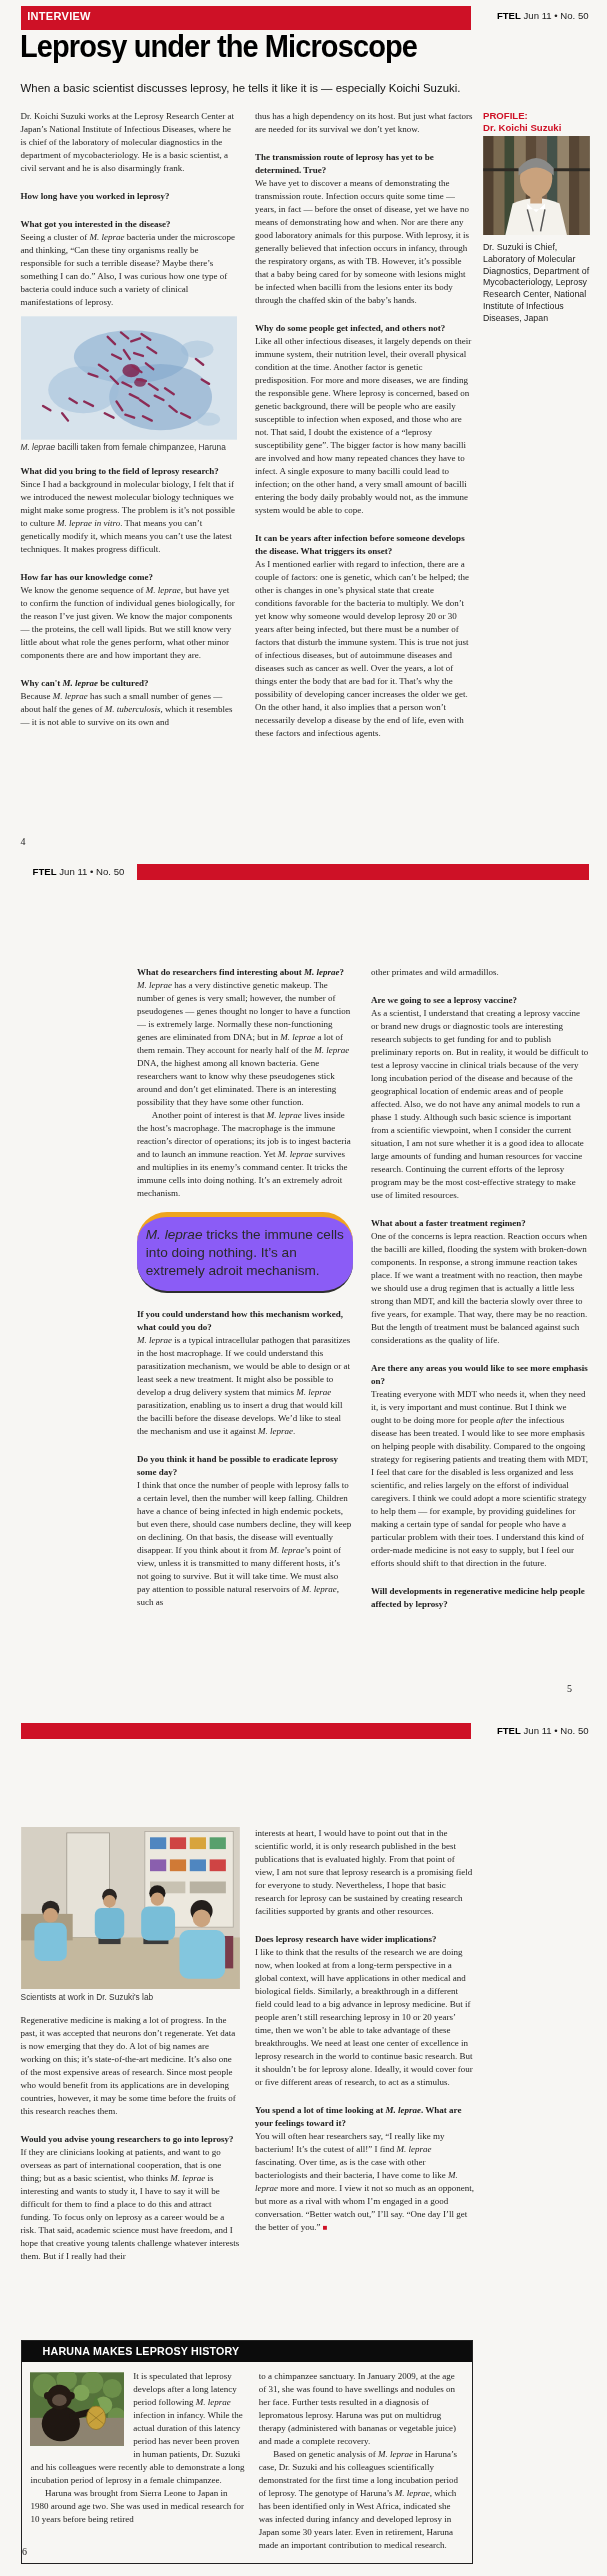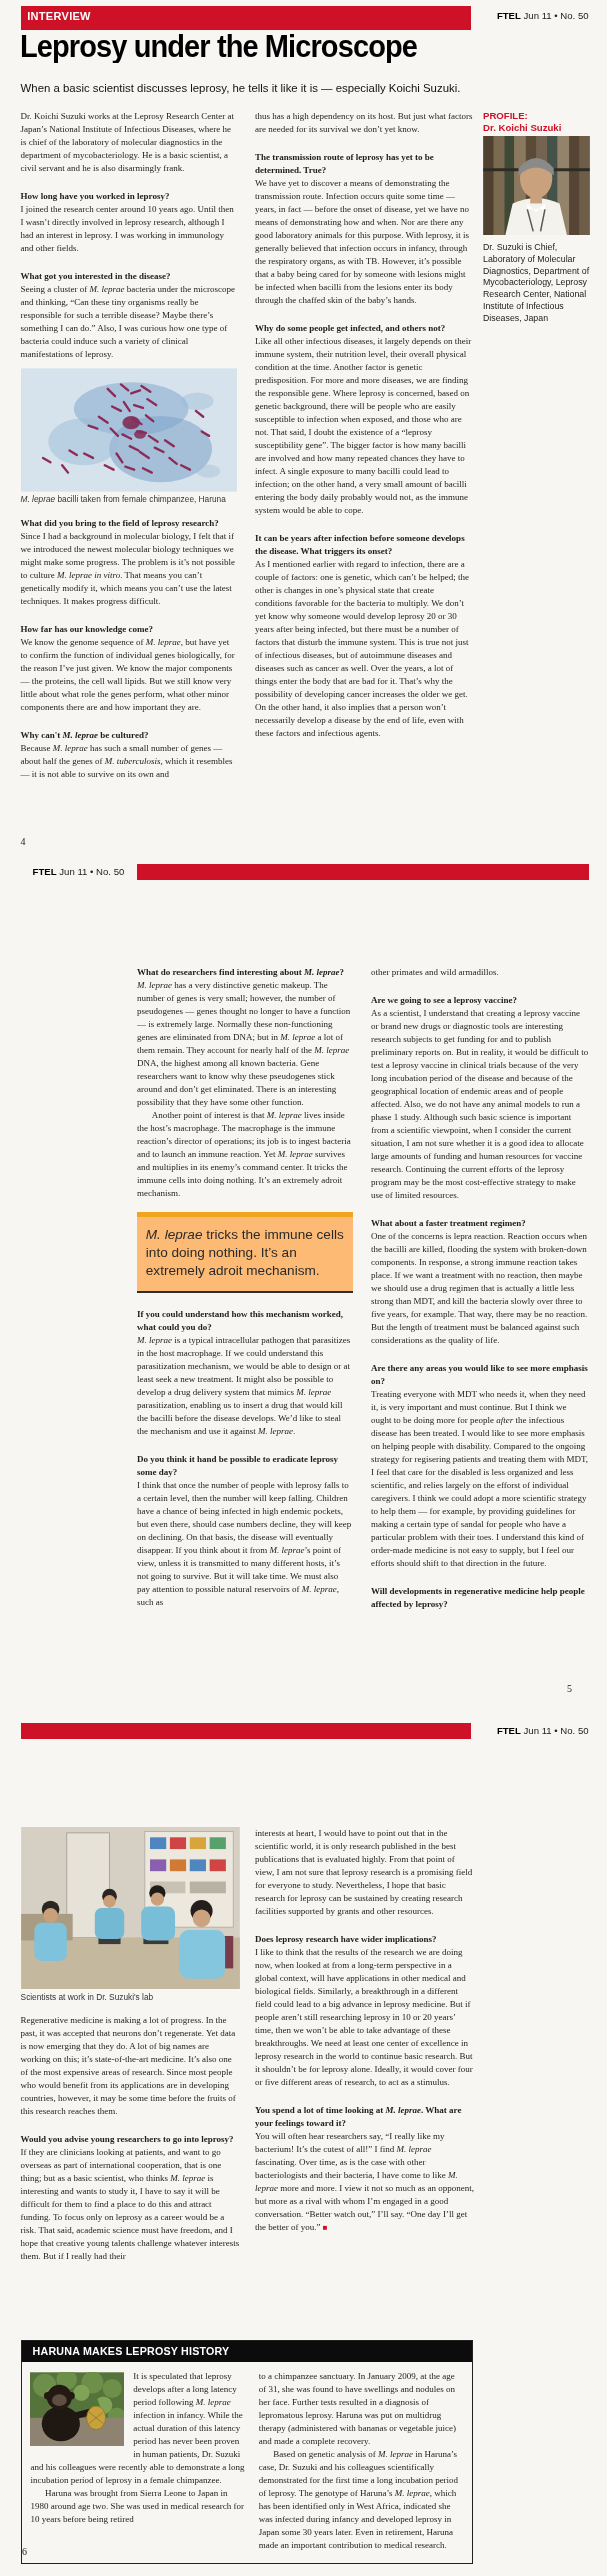--- a/index.html
+++ b/index.html
@@ -25,37 +25,37 @@
   #p1-mid{left:255px;top:110px;width:218px;height:725px;}
   #p1-profile{left:483px;top:110px;width:107px;}
   #p2-left{left:137px;top:107px;width:216px;height:736px;}
   #p2-right{left:371px;top:107px;width:218px;height:736px;}
   #p3-left{left:20.6px;top:109px;width:219px;height:515px;}
   #p3-right{left:255px;top:109px;width:219px;height:515px;}
   .blk{margin:0;}
   .blk.q{font-weight:700;margin-top:15px;}
   .list > .blk.q:first-child{margin-top:0;}
   .blk.pi{text-indent:14.7px;}
-  .blk.quote{margin:11.8px 0 11px;background:#fdba74;border-top:5.2px solid #EFA51E;border-bottom:2.9px solid #2E2E2E;
-        padding:9.6px 8.8px 11px;font-family:"Liberation Sans",sans-serif;font-size:13.6px;line-height:17.7px;color:#2a2a2a;}
+  .blk.quote{margin:11.8px 0 11px;background:#8b5cf6;border-top:5.2px solid #EFA51E;border-bottom:2.9px solid #2E2E2E;
+        padding:9.6px 8.8px 11px;font-family:"Liberation Sans",sans-serif;font-size:13.6px;line-height:17.7px;color:#2a2a2a;border-radius:30px;}
   figure{margin:0;}
   .figwrap{margin:6.6px 0 11.8px;}
   .figcap{font-family:"Liberation Sans",sans-serif;font-size:8.3px;color:#333;margin-top:2.9px;line-height:10.3px;}
   .profile-label,.profile-name{font-family:"Liberation Sans",sans-serif;font-weight:700;color:#CE1126;
         font-size:9.6px;line-height:11.8px;}
   .profile-photo{display:block;margin-top:2.9px;}
   .profile-caption{font-family:"Liberation Sans",sans-serif;font-size:8.8px;line-height:11.8px;color:#222;margin-top:6.6px;}
   .pagenum{position:absolute;font-size:10px;color:#222;}
   #pn4{left:20.6px;top:836px;}
   #pn5{left:567px;top:824px;}
   #pn6{left:22px;top:828px;}
   .endmark{color:#CE1126;font-size:8px;}
   .haruna-box{position:absolute;left:20.6px;top:622px;width:450px;border:1.5px solid #222;background:#F7F6F3;}
   .haruna-title{background:#0C0C0C;color:#fff;font-family:"Liberation Sans",sans-serif;font-weight:700;
-        font-size:10.7px;line-height:20.6px;padding-left:11px;letter-spacing:0.2px;}
+        font-size:10.7px;line-height:20.6px;padding-left:21px;letter-spacing:0.2px;}
   .haruna-content{display:flex;gap:13.2px;padding:8.8px 8.8px 10.3px 8.8px;}
   .haruna-col{font-size:9px;line-height:13px;}
   .haruna-col1{width:216px;}
   .haruna-col2{width:205px;}
   .chimp{float:left;margin:1.5px 8.8px 2.9px 0;}
   svg{display:block;}
 </style>
 </head>
 <body>
 
@@ -67,21 +67,20 @@
     <b>FTEL</b>
     <span>Jun 11 • No. 50</span>
   </div>
   <h1 class="p1-title">Leprosy under the Microscope</h1>
   <div class="p1-subtitle">When a basic scientist discusses leprosy, he tells it like it is — especially Koichi Suzuki.</div>
 
   <div class="col" id="p1-left">
     <div class="list">
         <div class="blk p">Dr. Koichi Suzuki works at the Leprosy Research Center at Japan’s National Institute of Infectious Diseases, where he is chief of the laboratory of molecular diagnostics in the department of mycobacteriology. He is a basic scientist, a civil servant and he is also disarmingly frank.</div>
         <div class="blk q">How long have you worked in leprosy?</div>
-        <div class="blk p">I joined the research center around 10 years ago. Until then I wasn’t directly involved in leprosy research, although I had an interest in leprosy. I was working in immunology and other fields.</div>
         <div class="blk q">What got you interested in the disease?</div>
         <div class="blk p">Seeing a cluster of <i>M. leprae</i> bacteria under the microscope and thinking, “Can these tiny organisms really be responsible for such a terrible disease? Maybe there’s something I can do.” Also, I was curious how one type of bacteria could induce such a variety of clinical manifestations of leprosy.</div>
       </div>
     <figure class="figwrap">
       <svg class="fig" width="216" height="124" viewBox="0 0 294 168">
         <rect width="294" height="168" fill="#D7E3EC"></rect>
         <ellipse cx="150" cy="55" rx="78" ry="36" fill="#88AED0" opacity="0.6"></ellipse>
         <ellipse cx="190" cy="110" rx="70" ry="45" fill="#7BA3C9" opacity="0.55"></ellipse>
         <ellipse cx="85" cy="100" rx="48" ry="32" fill="#9CBBD8" opacity="0.5"></ellipse>
         <ellipse cx="240" cy="45" rx="22" ry="12" fill="#9CBBD8" opacity="0.45"></ellipse>

